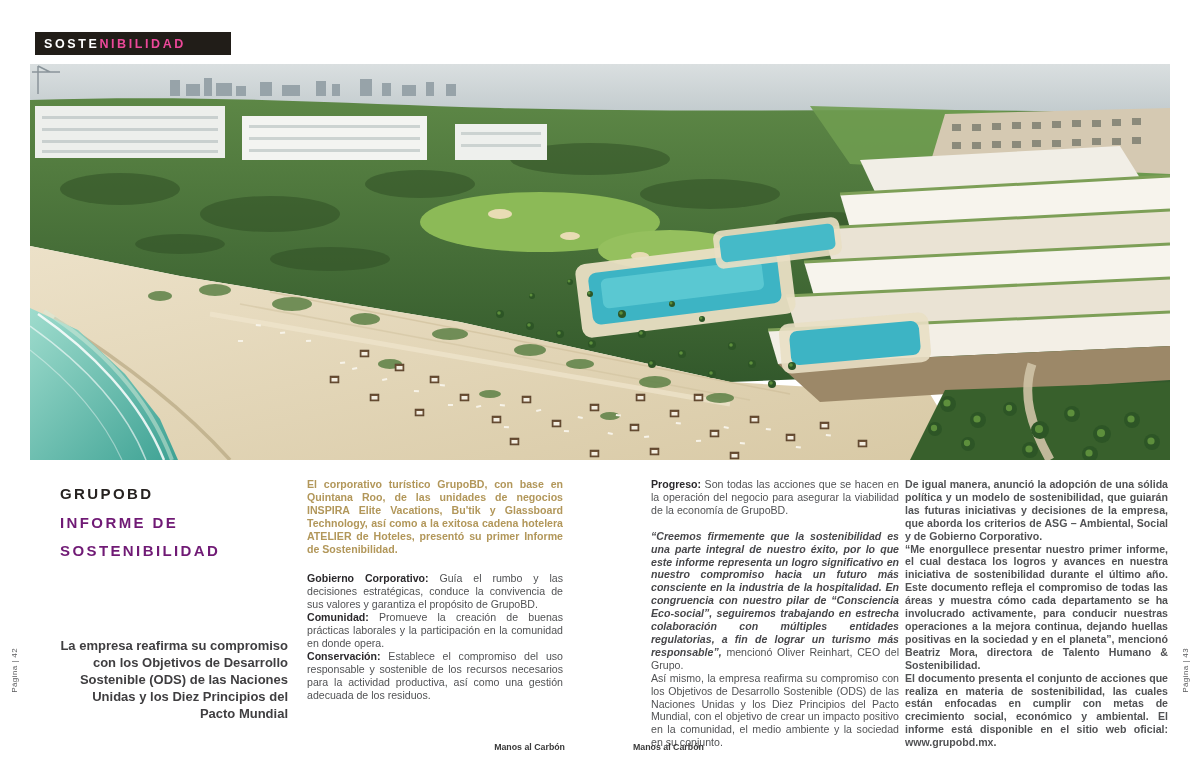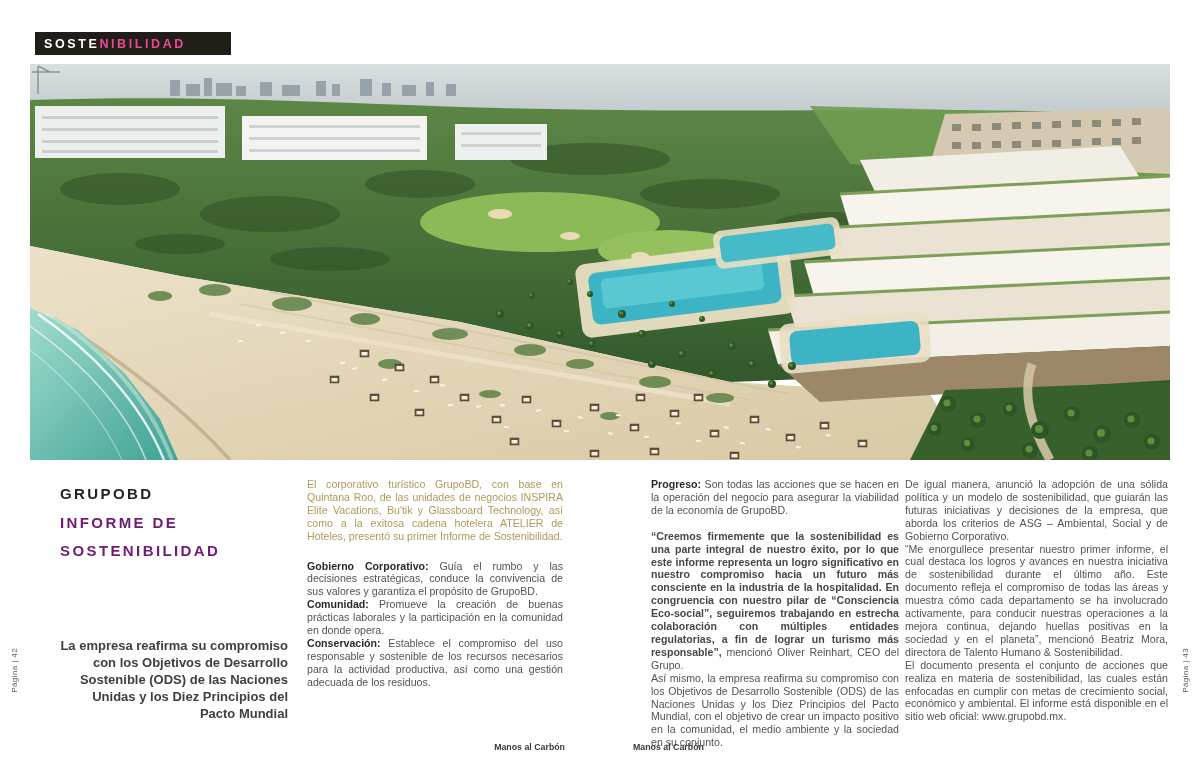--- a/index.html
+++ b/index.html
@@ -31,26 +31,26 @@
     font-weight:bold;font-size:13px;line-height:17px;color:#3f3e40;
   }
   
   .col{
     position:absolute;top:478px;font-size:10.6px;line-height:12.9px;
     color:#515254;text-align:justify;hyphens:auto;
   }
   .col p{margin:0;}
   .col2{left:307px;width:256px;}
   .col3{left:651px;width:248px;}
-  .col4{left:905px;width:263px;}
-  .lead{color:#b2975a;font-weight:normal;margin:0 0 17px 0 !important;}
+  .col4{left:905px;width:263px;font-weight:bold;}
+  .lead{color:#b2975a;font-weight:bold;margin:0 0 17px 0 !important;}
   .heading{color:#2a282b;font-weight:bold;margin:0 0 13px 0 !important;}
   .lbl{color:#2b292c;font-weight:bold;}
   .mb{margin-bottom:13px !important;}
-  .qt{font-weight:600;color:#47474a;}
+  .qt{font-style:italic;font-weight:600;color:#47474a;}
   
   .footer-l{position:absolute;top:742px;left:425px;width:140px;text-align:right;
             font-size:8.8px;font-weight:600;color:#3a3a3a;}
   .footer-r{position:absolute;top:742px;left:633px;font-size:8.8px;font-weight:600;color:#3a3a3a;}
   .folio{position:absolute;font-size:8px;color:#58595b;letter-spacing:.4px;
          writing-mode:vertical-rl;transform:rotate(180deg);}
   .folio.l{left:10px;top:648px;}
   .folio.r{right:10px;top:648px;}
 </style>
 </head>

